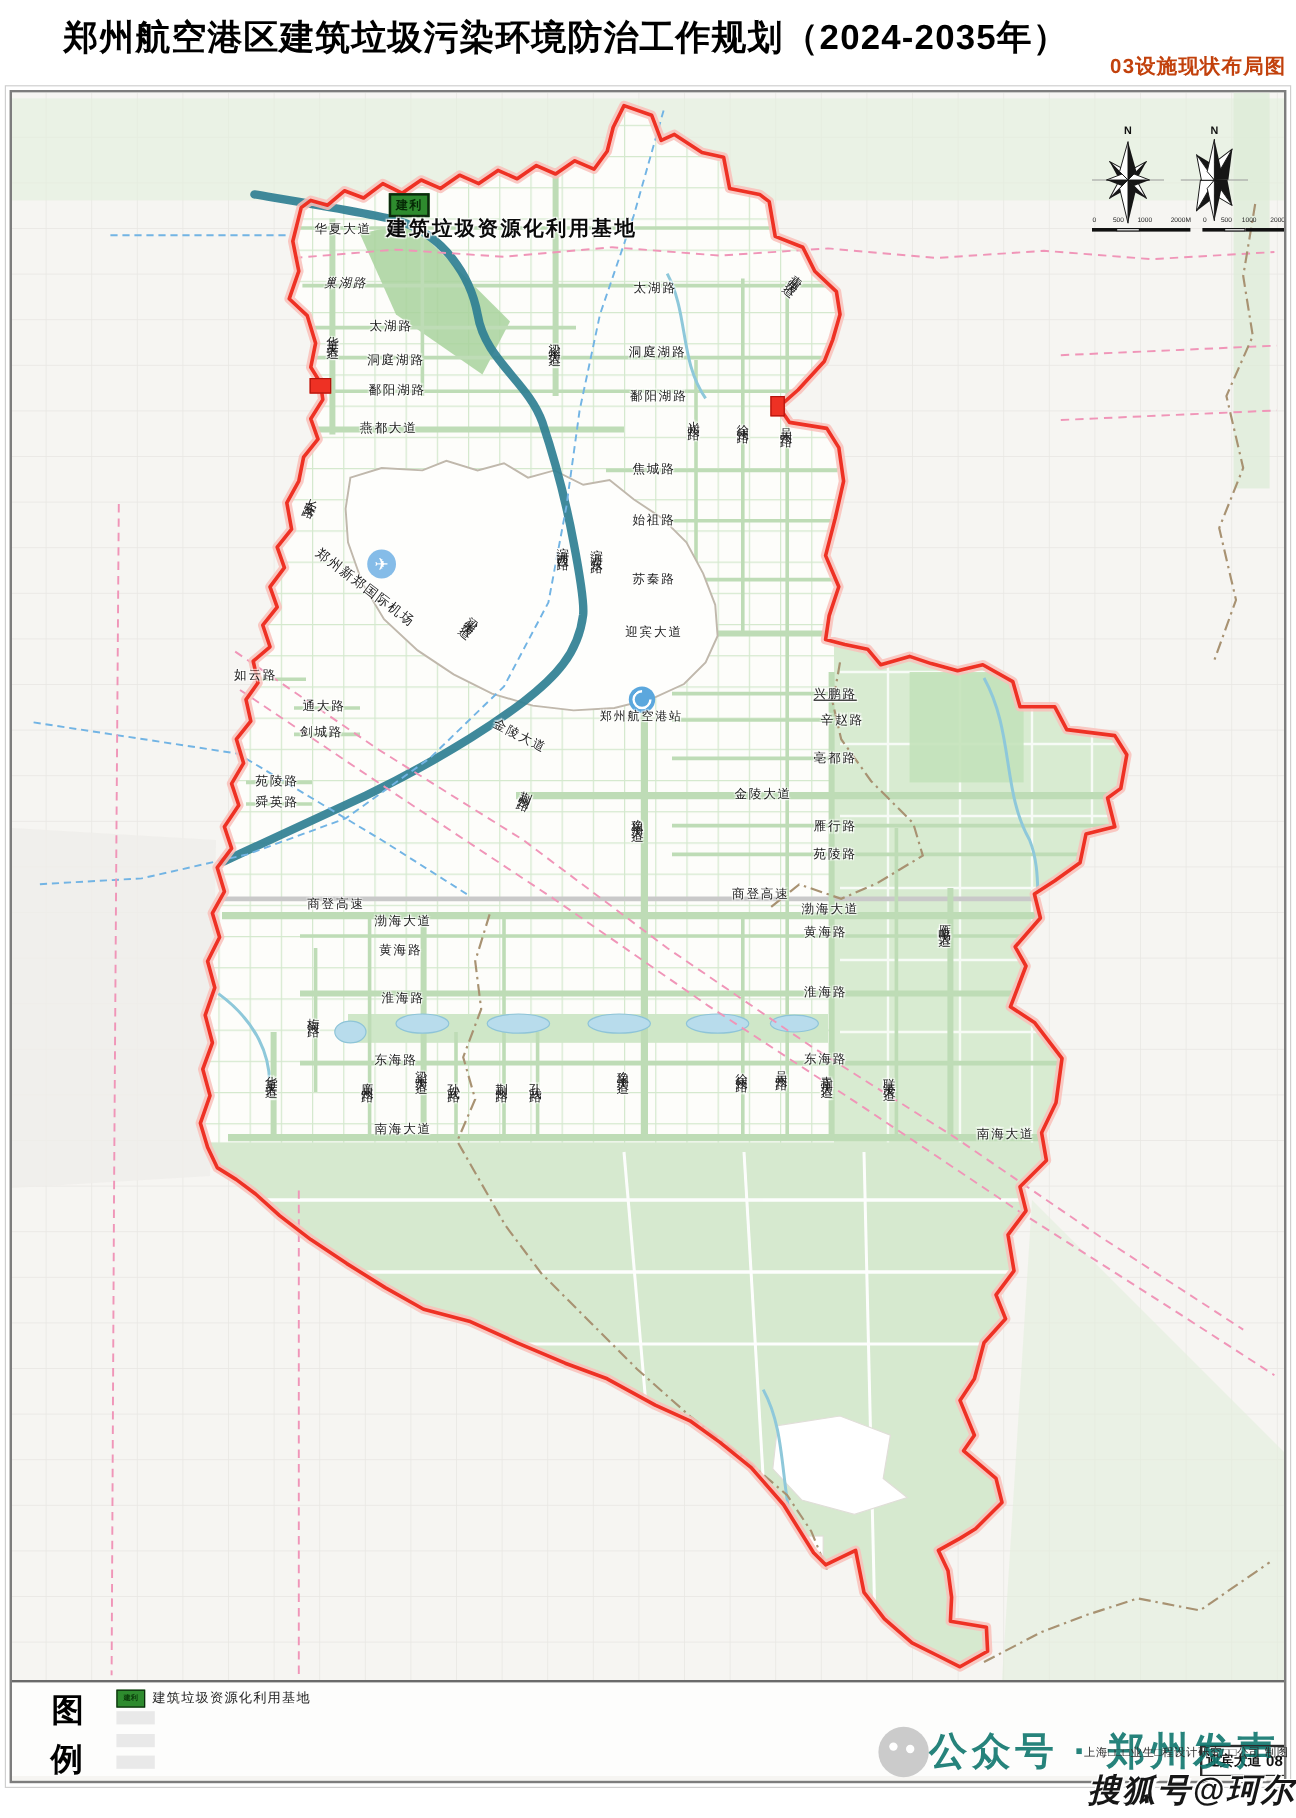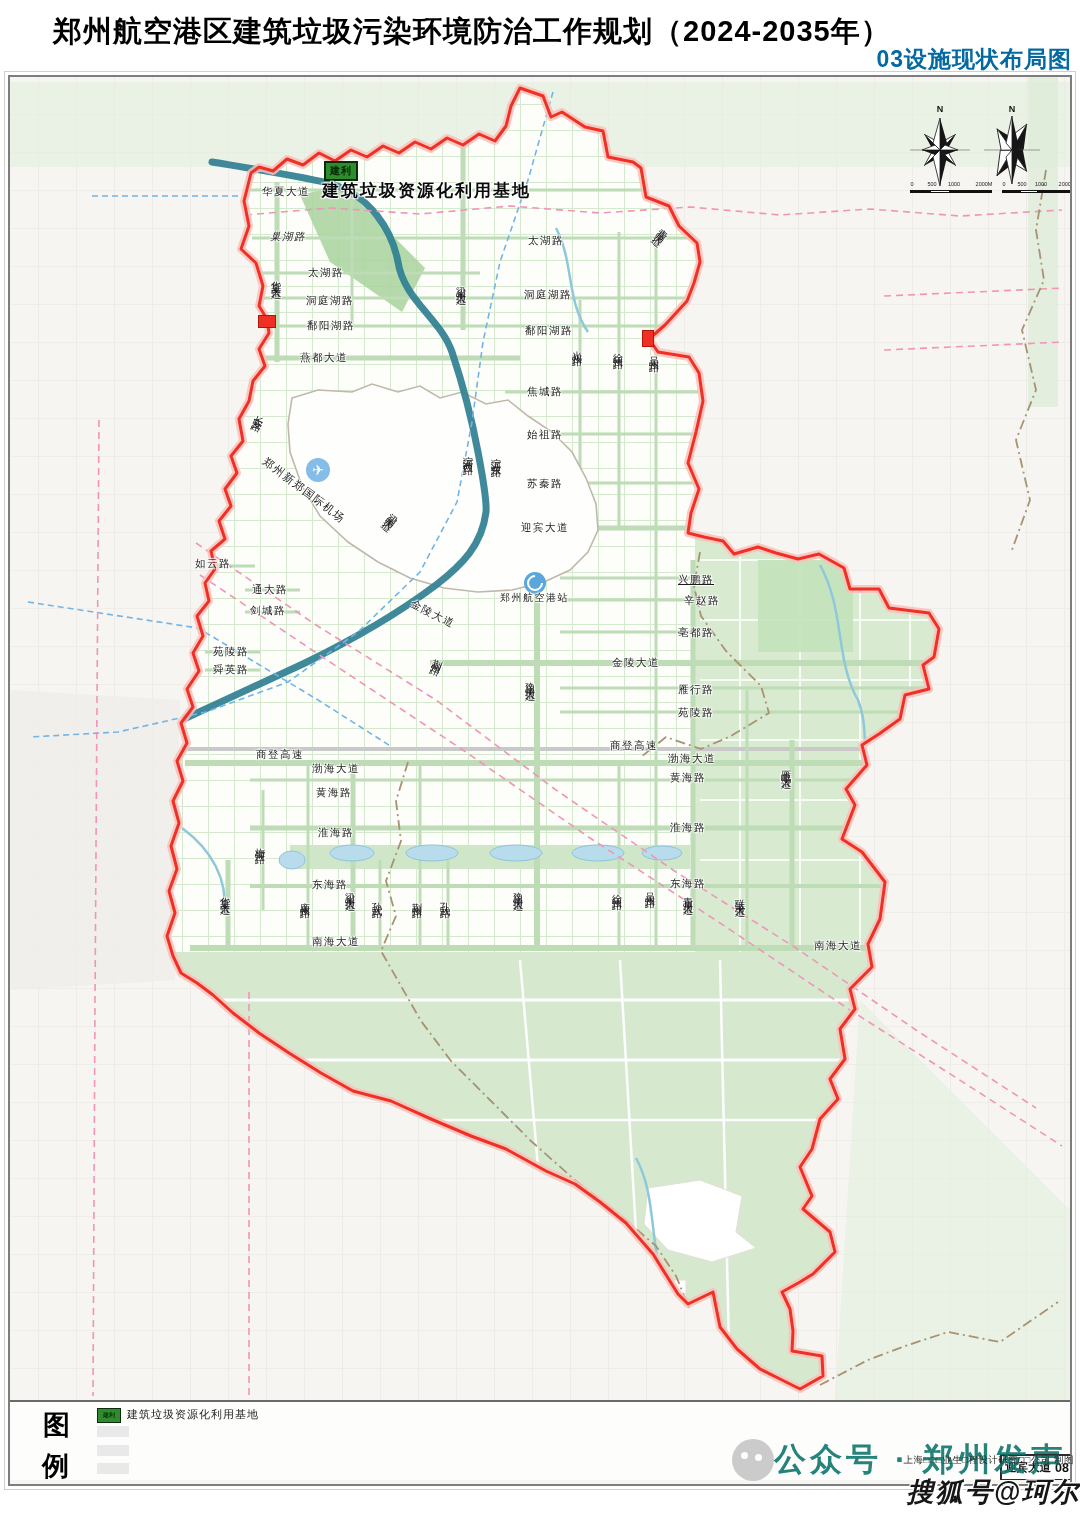--- a/index.html
+++ b/index.html
@@ -1,19 +1,19 @@
 <!DOCTYPE html>
 <html><head>
 <meta charset="utf-8">
 <style>
   html,body{margin:0;padding:0;background:#ffffff;}
   body{width:1080px;height:1515px;overflow:hidden;font-family:"Liberation Sans","DejaVu Sans",sans-serif;}
   .page{position:relative;width:1080px;height:1515px;background:#fff;}
   .doc-title{position:absolute;left:10px;top:12px;font-size:29px;font-weight:700;color:#000;letter-spacing:1px;margin-left:43px;}
-  .doc-subtitle{position:absolute;right:8px;top:44px;font-size:23px;font-weight:700;color:#0369a1;letter-spacing:1px;}
+  .doc-subtitle{position:absolute;right:8px;top:44px;font-size:17px;font-weight:700;color:#c2410c;letter-spacing:1px;}
   .map-frame{position:absolute;left:8px;top:75px;width:1060px;height:1407px;border:2px solid #7d7d7d;box-shadow:0 0 0 3px #ffffff,0 0 0 4px #cfcfcf;background:#f6f5f2;}
   .map-inner{position:absolute;left:0;top:0;width:1060px;height:1403px;overflow:hidden;}
   .map-svg{position:absolute;left:0;top:0;}
   .maplabel{position:absolute;font-size:10.5px;line-height:1.1;color:#1b1b1b;letter-spacing:1.5px;white-space:nowrap;font-weight:500;
     text-shadow:-1px -1px 1px #fff,1px -1px 1px #fff,-1px 1px 1px #fff,1px 1px 1px #fff;transform-origin:0 0;}
   .vert{writing-mode:vertical-rl;text-orientation:upright;letter-spacing:3px;}
   .facility-badge{position:absolute;left:314px;top:84px;width:30px;height:16px;background:#2e8b2e;border:2px solid #0c2a0c;
     color:#052805;font-size:10px;font-weight:700;display:flex;align-items:center;justify-content:center;letter-spacing:1px;}
   .facility-name{position:absolute;left:312px;top:102px;font-size:17px;font-weight:700;color:#0a0a0a;letter-spacing:2px;
     text-shadow:-1px -1px 1px #fff,1px -1px 1px #fff,-1px 1px 1px #fff,1px 1px 1px #fff;}

